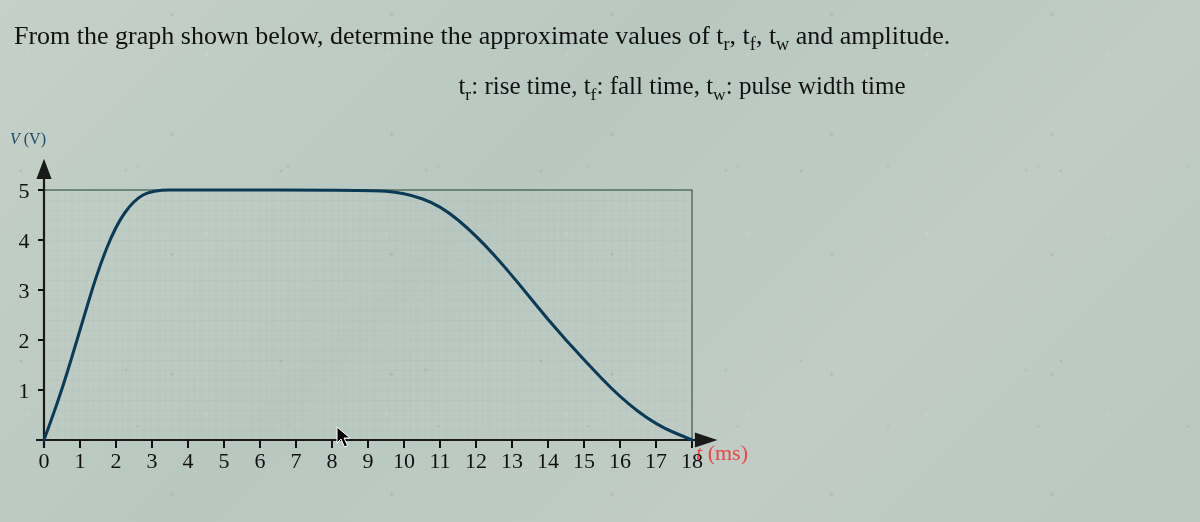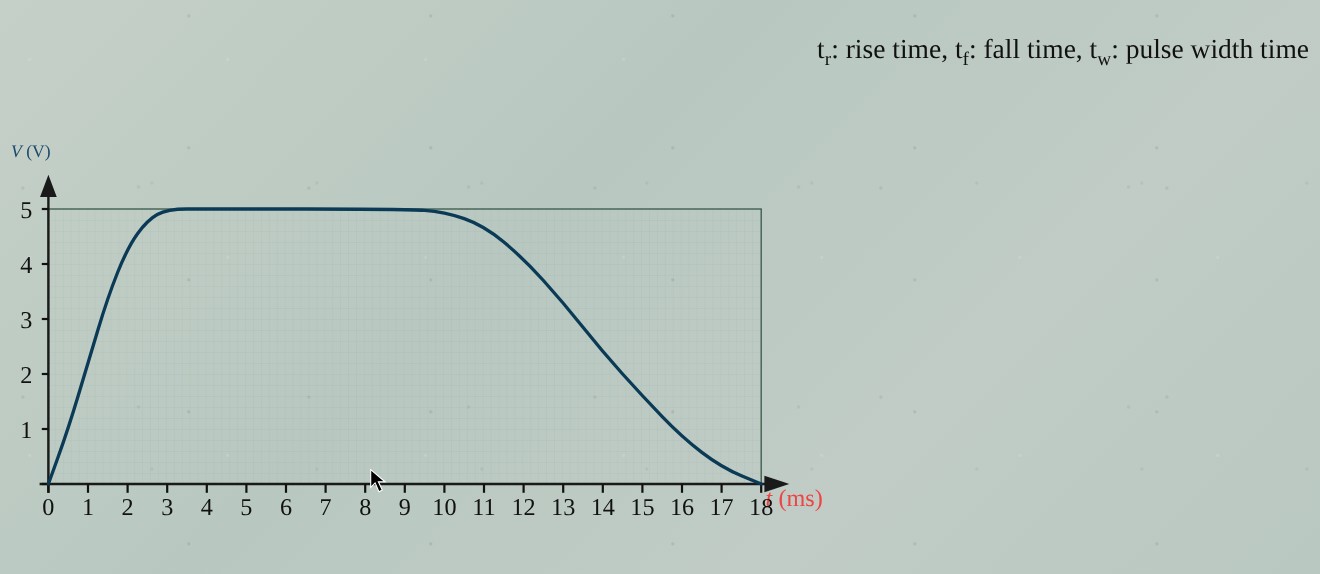--- a/index.html
+++ b/index.html
@@ -29,21 +29,21 @@
     position: absolute;
     top: 18px;
     left: 14px;
     right: 10px;
     font-size: 26px;
     color: #111;
     line-height: 1.4;
   }
   .question .line2 {
     display: block;
-    text-align: right;
+    text-align: center;
     margin-top: 10px;
     padding-left: 160px;
     font-size: 25px;
   }
   .sub { vertical-align: sub; font-size: 0.7em; }
 
   .chart-wrap {
     position: absolute;
     left: 0px;
     top: 130px;
@@ -83,20 +83,23 @@
     top: 296px;
     width: 18px;
     height: 24px;
     pointer-events: none;
   }
 </style>
 </head>
 <body>
 
 <div class="question">
+  <span>
+    <span>From the graph shown below, determine the approximate values of t</span><span class="sub">r</span><span>, t</span><span class="sub">f</span><span>, t</span><span class="sub">w</span><span> and amplitude.</span>
+  </span>
   <span class="line2">
     <span>t</span><span class="sub">r</span><span>: rise time, t</span><span class="sub">f</span><span>: fall time, t</span><span class="sub">w</span><span>: pulse width time</span>
   </span>
 </div>
 
 <div class="chart-wrap">
   <div class="ylabel">
     <span>V</span><span style="font-style:normal"> (V)</span>
   </div>
   <div class="xlabel">

